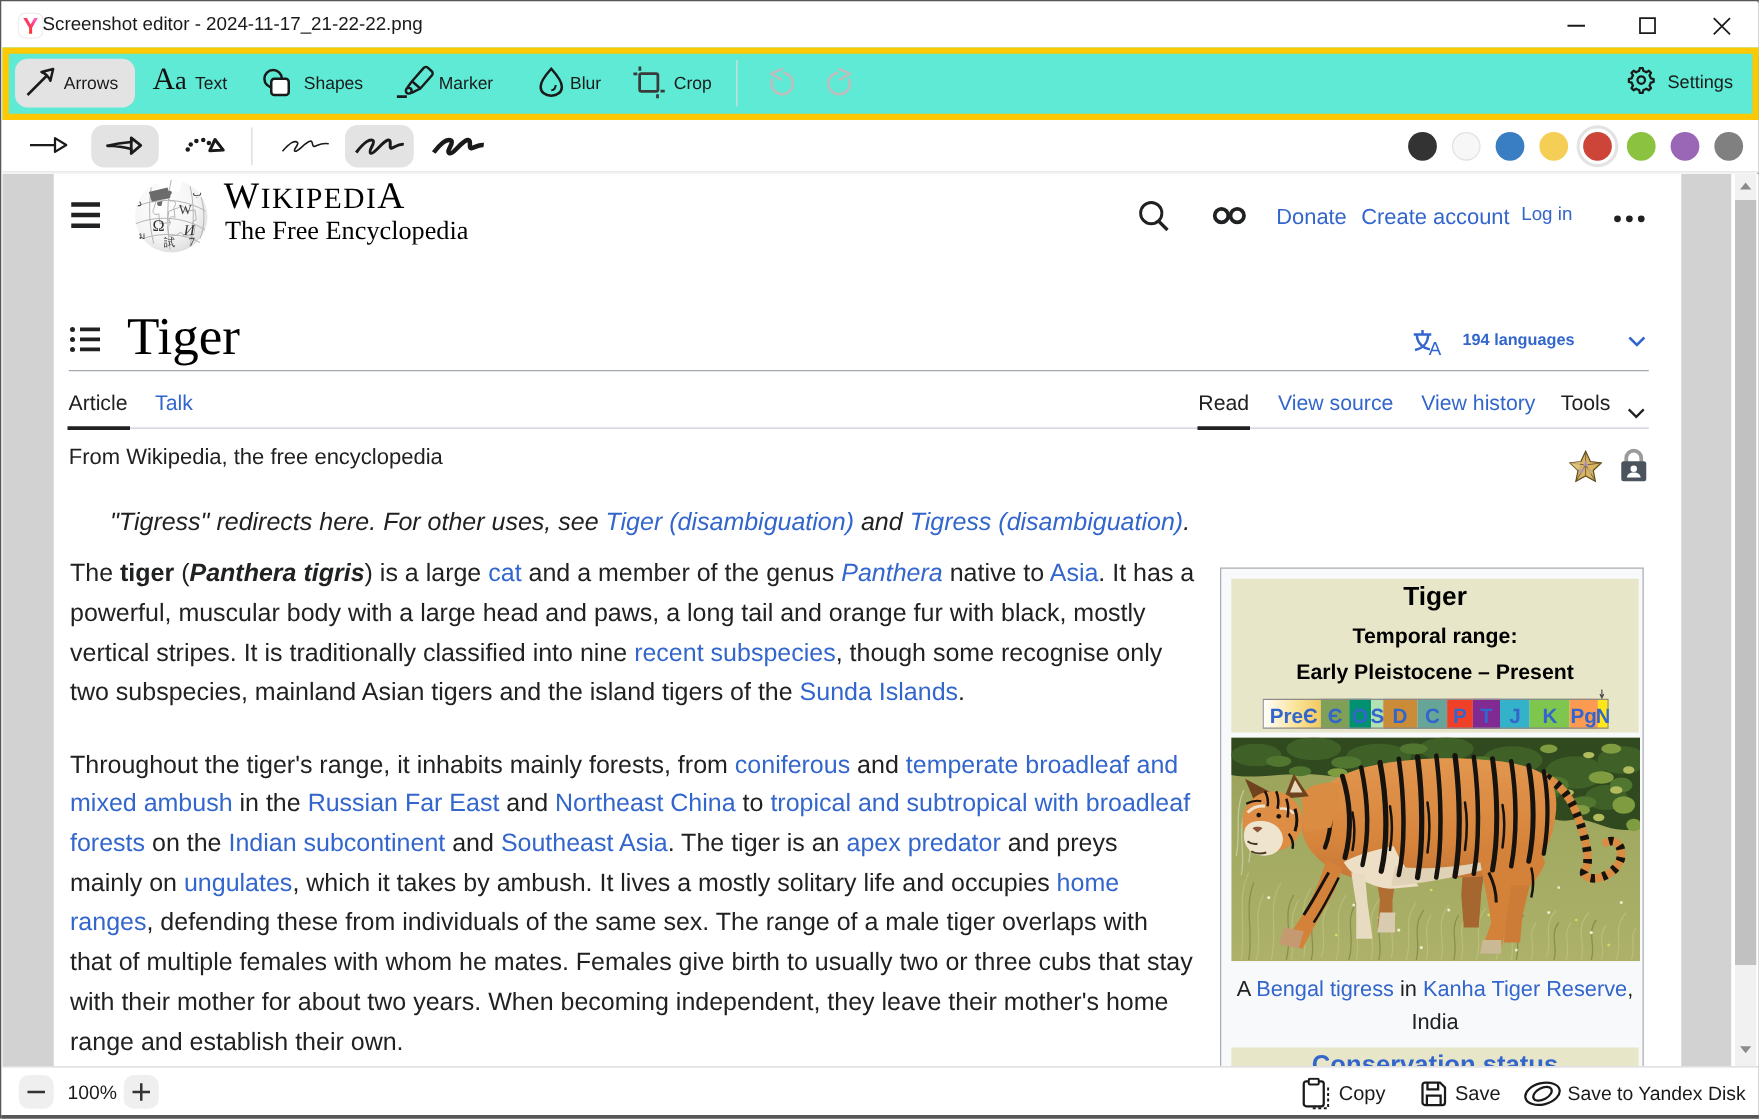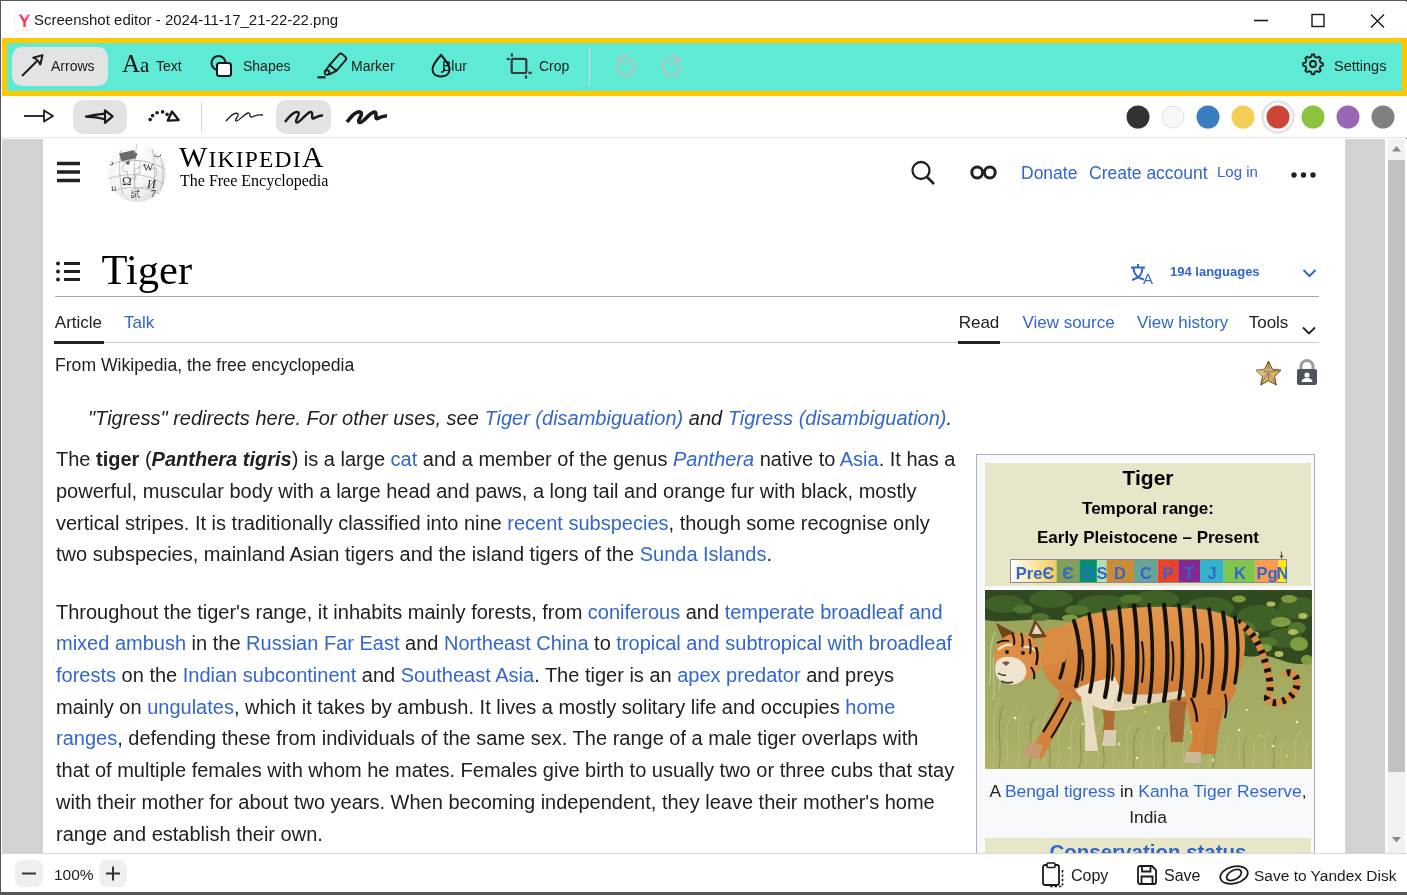--- a/index.html
+++ b/index.html
@@ -67,21 +67,21 @@
       <path d="M13.6 16 L23 5.3 C23.8 4.4 25.3 4.3 26.2 5.1 L29.4 8 C30.3 8.8 30.4 10.3 29.6 11.2 L20.3 21.8 Z" fill="none" stroke="#1a1a1a" stroke-width="1.9" stroke-linejoin="round"></path>
       <path d="M13.6 16 L9.8 21.2 M20.3 21.8 L13.3 25.3" fill="none" stroke="#1a1a1a" stroke-width="1.9"></path>
       <circle cx="11" cy="23.6" r="2.3" fill="none" stroke="#1a1a1a" stroke-width="1.9"></circle>
       <path d="M1.5 28.3 H9.5" stroke="#1a1a1a" stroke-width="2.2"></path>
     </svg>
     <div class="toolbtn" style="left:344px;top:15px;">Marker</div>
     <svg class="abs" style="left:420px;top:8px" width="28" height="28" viewBox="0 0 28 28">
       <path d="M14 4 C14 4 5.5 13.5 5.5 18.3 C5.5 23 9.3 25.5 14 25.5 C18.7 25.5 22.5 23 22.5 18.3 C22.5 13.5 14 4 14 4 Z" fill="none" stroke="#1a1a1a" stroke-width="2"></path>
       <path d="M17.5 17 C17.5 19.5 16 21 14 21.3" fill="none" stroke="#1a1a1a" stroke-width="1.6"></path>
     </svg>
-    <div class="toolbtn" style="left:435px;top:15px;">Blur</div>
+    <div class="toolbtn" style="left:449px;top:15px;">Blur</div>
     <svg class="abs" style="left:497px;top:6px" width="34" height="34" viewBox="0 0 34 34">
       <rect x="7.7" y="9.8" width="14.6" height="14.2" rx="1.5" fill="none" stroke="#3a3a3a" stroke-width="2.2"></rect>
       <path d="M7.9 4.2 V7.6" stroke="#3a3a3a" stroke-width="2.2"></path>
       <path d="M2.7 10 H5.9" stroke="#3a3a3a" stroke-width="2.2"></path>
       <path d="M24.4 23.8 H27.8" stroke="#3a3a3a" stroke-width="2.2"></path>
       <path d="M22 26.3 V29.6" stroke="#3a3a3a" stroke-width="2.2"></path>
     </svg>
     <div class="toolbtn" style="left:532px;top:15px;">Crop</div>
     <div class="abs" style="left:582px;top:5px;width:1px;height:37px;background:#dcdcdc;"></div>
     <svg class="abs" style="left:604px;top:10px" width="26" height="26" viewBox="0 0 26 26">
@@ -179,21 +179,21 @@
           <text x="37" y="30" font-size="11" fill="#3b3b3b">W</text>
           <text x="41" y="47" font-size="12" font-style="italic">И</text>
           <text x="25" y="56" font-size="9">試</text>
           <text x="45" y="56" font-size="10">7</text>
           <text x="4" y="24" font-size="8">د</text>
           <text x="48" y="16" font-size="8">ب</text>
           <text x="5" y="50" font-size="8">ม</text>
         </g>
       </svg>
       <div class="abs" style="left:136px;top:0.5px;font-family:'Liberation Serif',serif;color:#000;font-size:30px;letter-spacing:1.2px;">W<span style="font-size:23.5px;">IKIPEDI</span>A</div>
-      <div class="abs" style="left:137px;top:33px;font-family:'Liberation Serif',serif;color:#000;font-size:16px;">The Free Encyclopedia</div>
+      <div class="abs" style="left:137px;top:33px;font-family:'Liberation Serif',serif;color:#000;font-size:21px;">The Free Encyclopedia</div>
       <svg class="abs" style="left:866px;top:20px" width="28" height="28" viewBox="0 0 28 28">
         <circle cx="12" cy="11.5" r="8.5" fill="none" stroke="#202122" stroke-width="2.3"></circle>
         <path d="M18 18 L25 25" stroke="#202122" stroke-width="2.6"></path>
       </svg>
       <svg class="abs" style="left:927px;top:26px" width="28" height="15" viewBox="0 0 28 15">
         <circle cx="7.2" cy="7.5" r="5.4" fill="none" stroke="#202122" stroke-width="3"></circle>
         <circle cx="19.8" cy="7.5" r="5.4" fill="none" stroke="#202122" stroke-width="3"></circle>
       </svg>
       <div class="abs" style="left:978px;top:24px;font-size:17.5px;color:#36c;">Donate</div>
       <div class="abs" style="left:1046px;top:24px;font-size:17.5px;color:#36c;">Create account</div>

